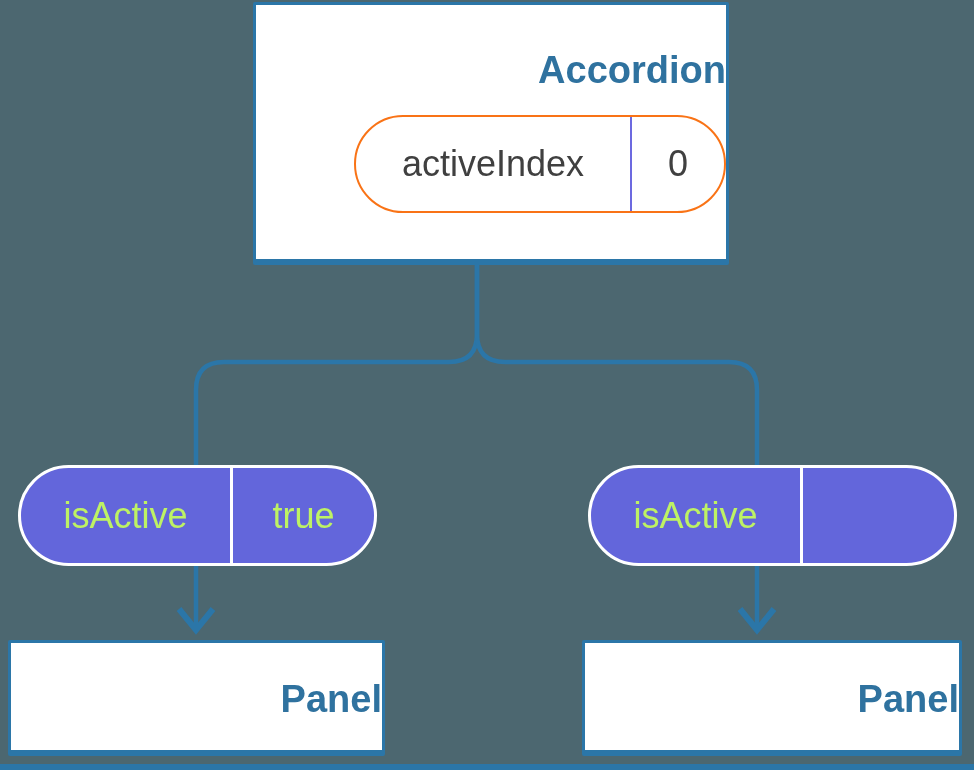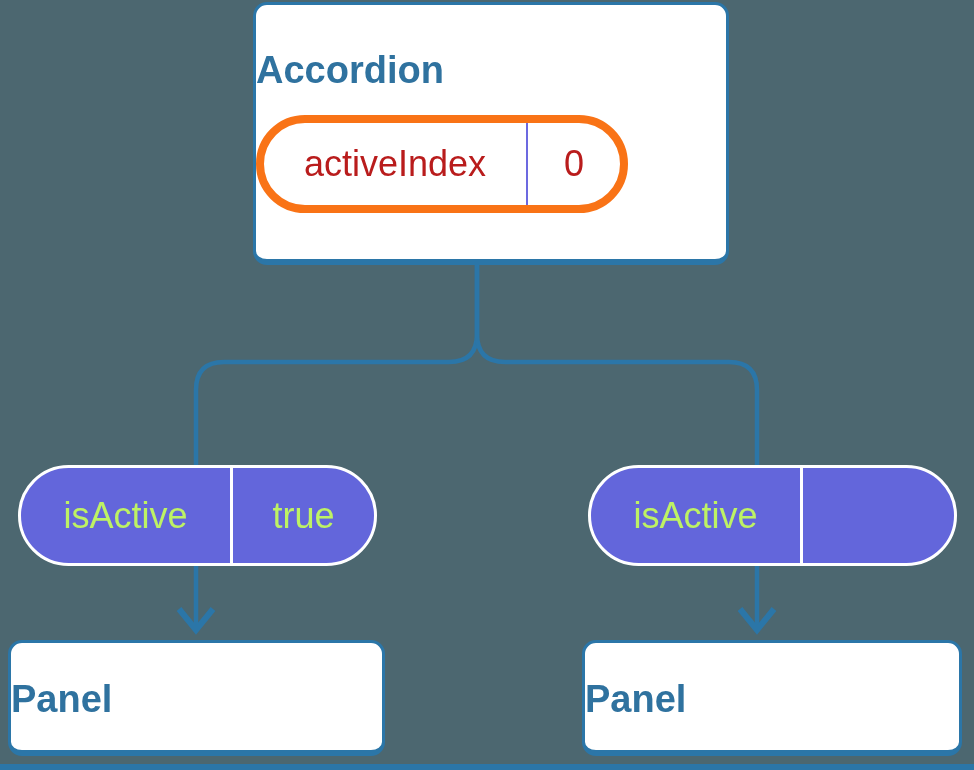--- a/index.html
+++ b/index.html
@@ -15,26 +15,26 @@
     position: absolute;
     left: 0; top: 0;
     width: 974px; height: 770px;
     z-index: 1;
   }
   .card {
     position: absolute;
     background: #ffffff;
     border: 3px solid #2B76A8;
     border-bottom-width: 6px;
-    border-radius: 14px;
+    border-radius: 2px;
     box-sizing: border-box;
     z-index: 2;
     display: flex;
     flex-direction: column;
-    align-items: flex-start;
+    align-items: flex-end;
     justify-content: center;
   }
   .root-card {
     left: 253px; top: 2px;
     width: 476px; height: 263px;
     gap: 26px;
   }
   .card-title {
     font-size: 38px;
     font-weight: 600;
@@ -50,23 +50,23 @@
   }
   .pill .seg {
     display: flex;
     align-items: center;
     justify-content: center;
     font-size: 36px;
     line-height: 1;
   }
   .pill-outline {
     width: 372px; height: 98px;
-    border: 8px solid #f97316;
+    border: 2px solid #f97316;
     background: #ffffff;
-    color: #b91c1c;
+    color: #404040;
   }
   .pill-outline .seg-name { flex: 1; }
   .pill-outline .seg-value { width: 92px; }
   .divider-purple { width: 2px; background: #6C69E0; }
   .pill-filled {
     position: absolute;
     height: 101px;
     background: #6366DB;
     border: 3px solid #ffffff;
     color: #bef264;

